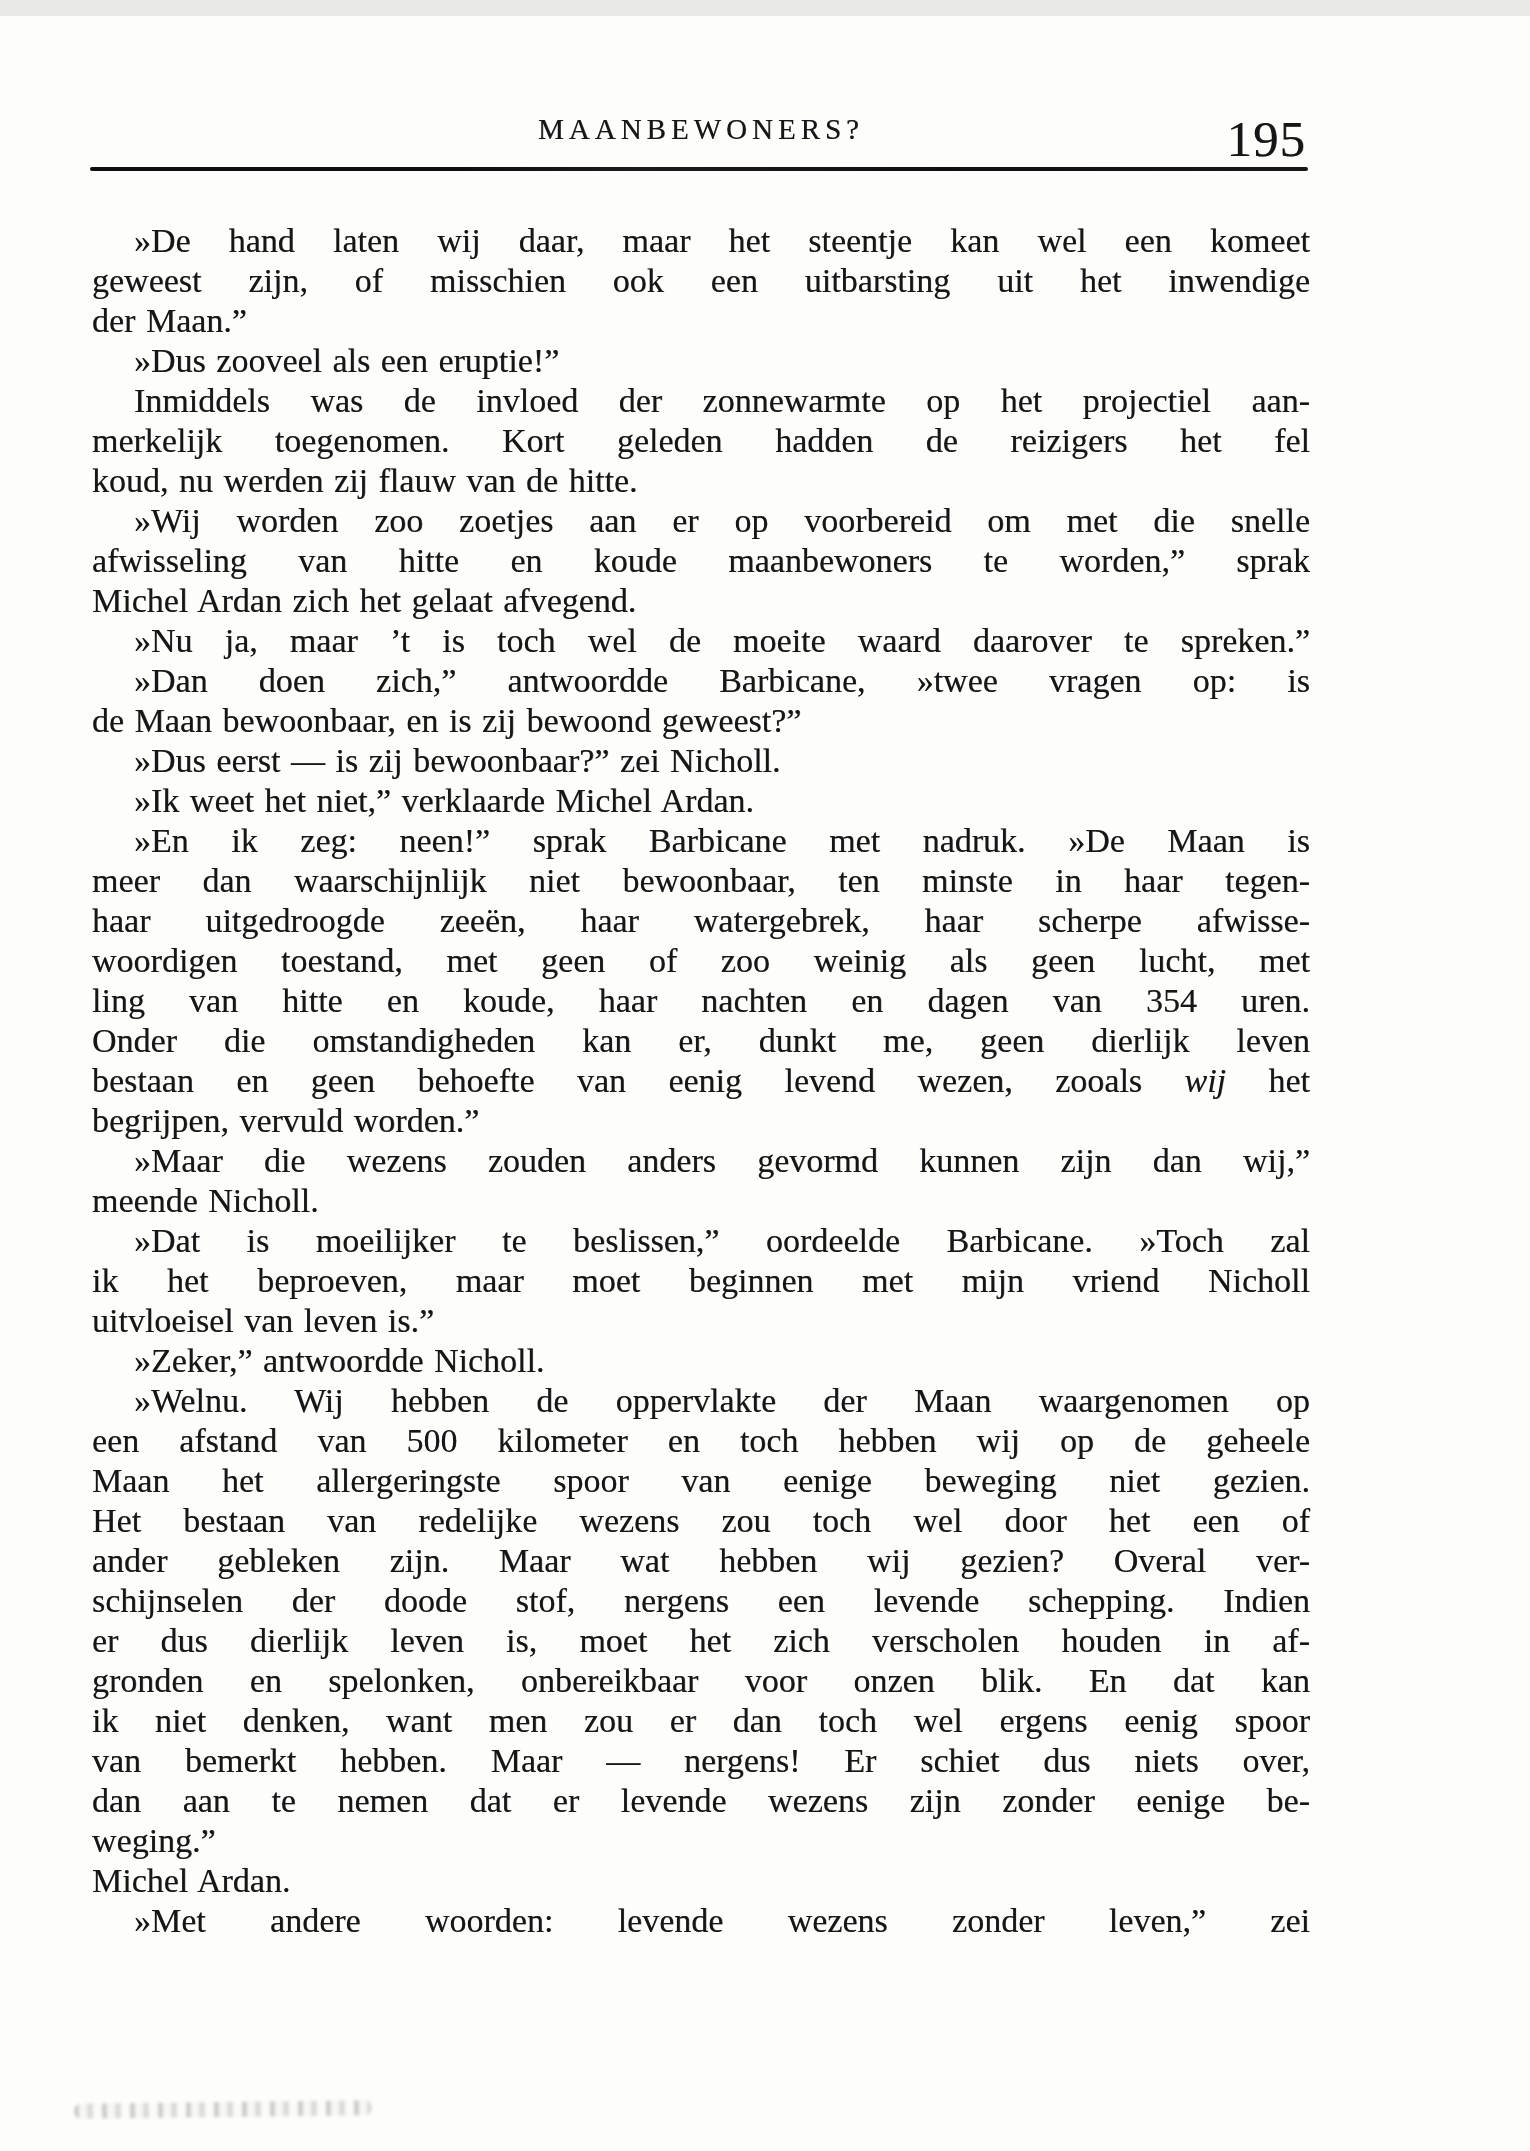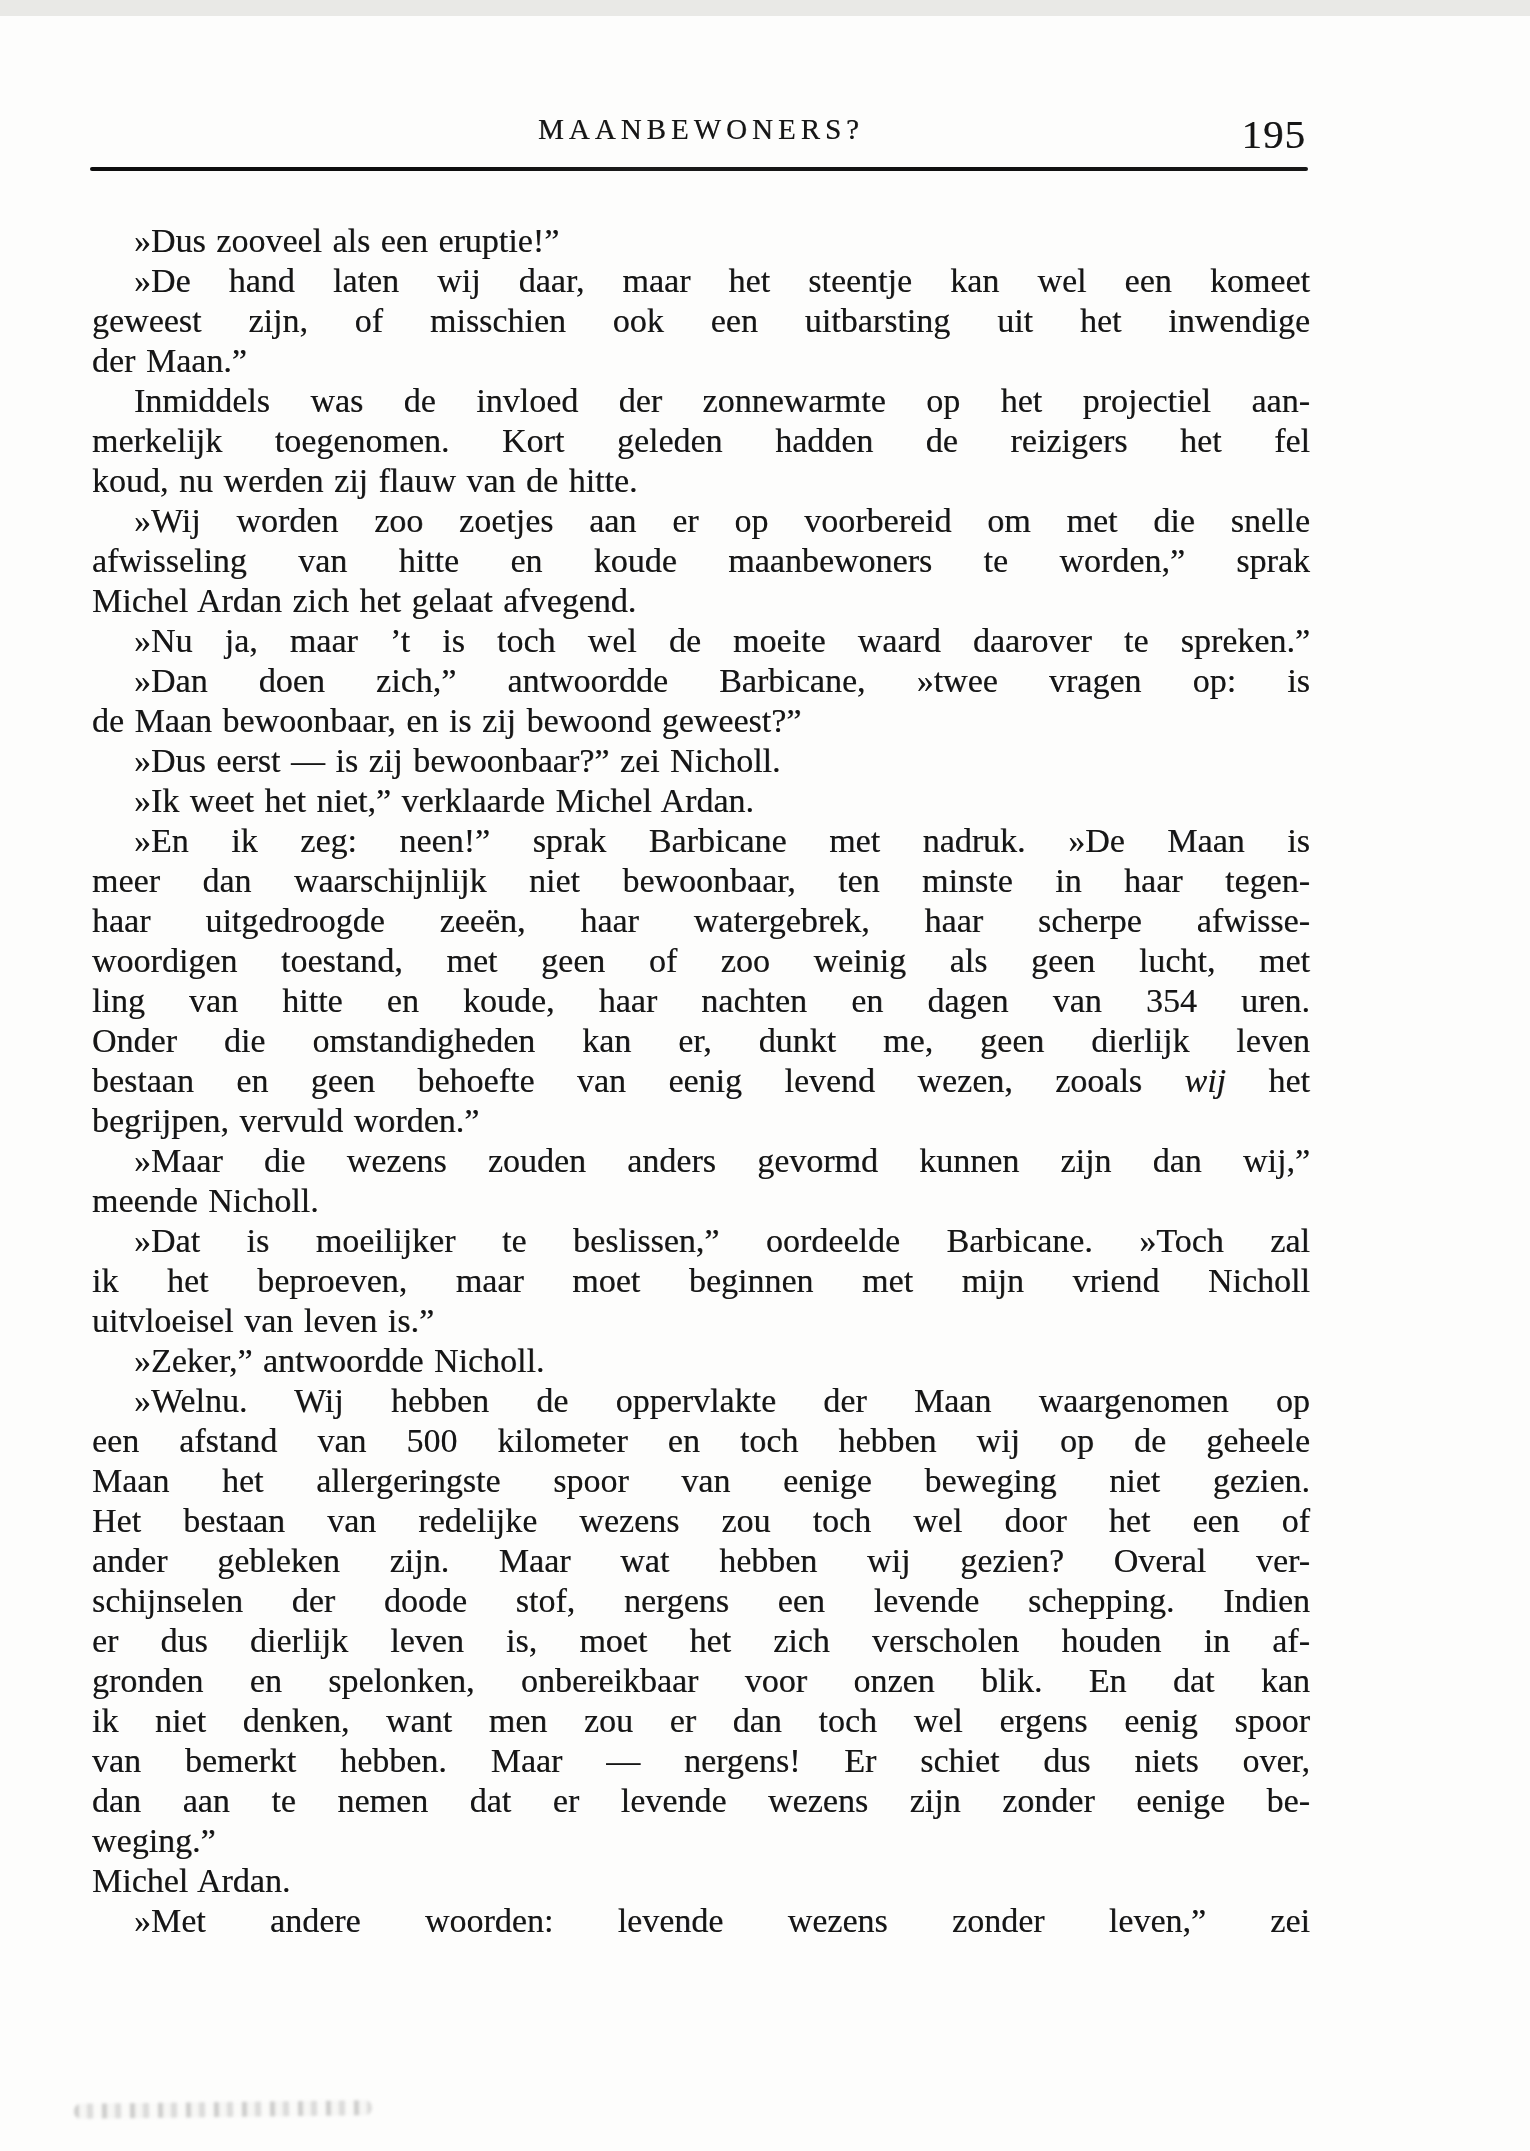--- a/index.html
+++ b/index.html
@@ -21,21 +21,21 @@
     text-align: center;
     font-size: 29px;
     letter-spacing: 5px;
     font-weight: normal;
     text-shadow: 0.4px 0.4px 0.5px rgba(0,0,0,0.55);
   }
   .page-num {
     position: absolute;
     top: 98px;
     right: 224px;
-    font-size: 41px;
+    font-size: 51px;
     line-height: 1;
     letter-spacing: 1px;
     text-shadow: 0.4px 0.4px 0.5px rgba(0,0,0,0.55);
   }
   .rule {
     position: absolute;
     top: 151px;
     left: 90px;
     width: 1218px;
     height: 4px;
@@ -81,26 +81,26 @@
 </style>
 </head>
 <body>
 
 <div class="page">
   <div class="head-title">MAANBEWONERS?</div>
   <div class="page-num">195</div>
   <div class="rule"></div>
   <div class="body-text">
       <p class="para">
-        <span class="line first last">»Dus zooveel als een eruptie!”</span>
-      </p>
-      <p class="para">
         <span class="line first">»De hand laten wij daar, maar het steentje kan wel een komeet</span>
         <span class="line">geweest zijn, of misschien ook een uitbarsting uit het inwendige</span>
         <span class="line last">der Maan.”</span>
+      </p>
+      <p class="para">
+        <span class="line first last">»Dus zooveel als een eruptie!”</span>
       </p>
       <p class="para">
         <span class="line first">Inmiddels was de invloed der zonnewarmte op het projectiel aan-</span>
         <span class="line">merkelijk toegenomen. Kort geleden hadden de reizigers het fel</span>
         <span class="line last">koud, nu werden zij flauw van de hitte.</span>
       </p>
       <p class="para">
         <span class="line first">»Wij worden zoo zoetjes aan er op voorbereid om met die snelle</span>
         <span class="line">afwisseling van hitte en koude maanbewoners te worden,” sprak</span>
         <span class="line last">Michel Ardan zich het gelaat afvegend.</span>

